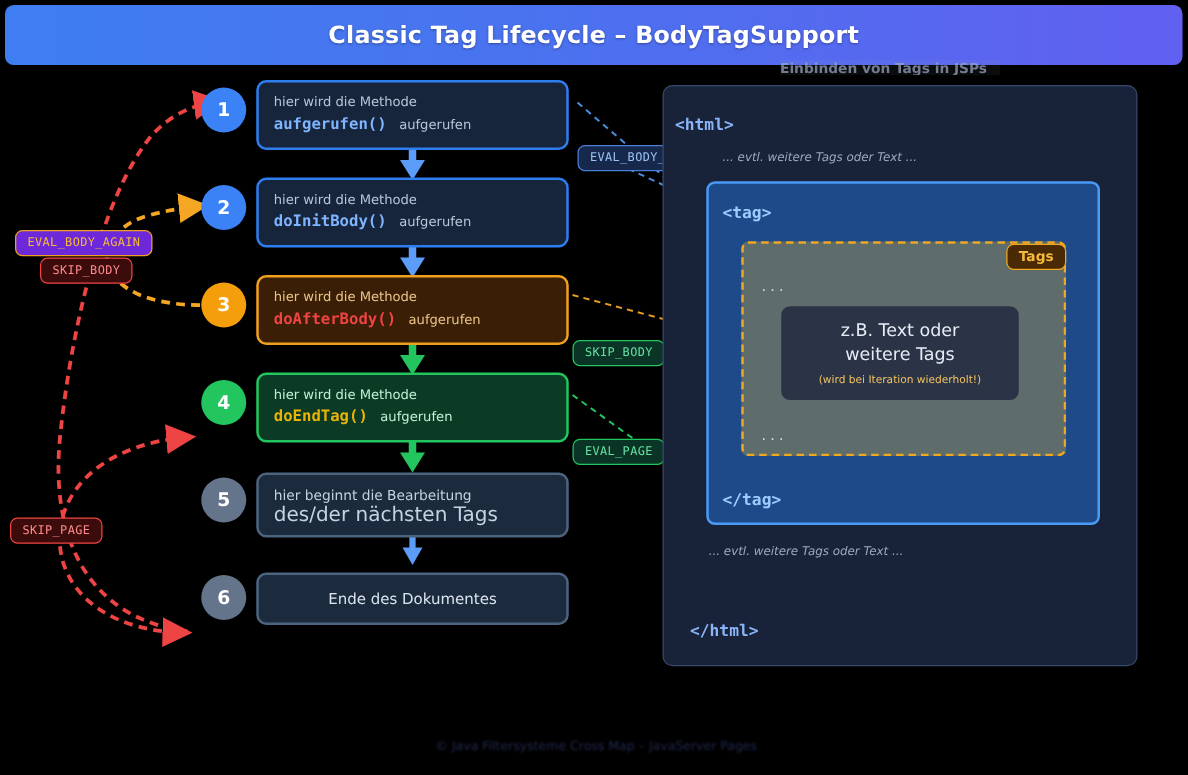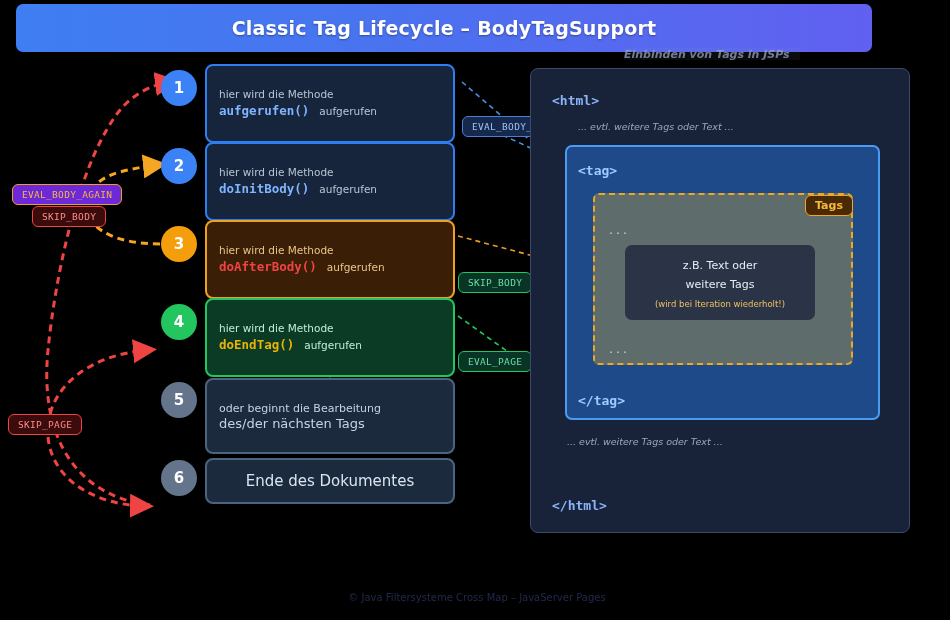--- a/index.html
+++ b/index.html
@@ -6,39 +6,38 @@
   html, body {
     width: 950px; height: 620px;
     background: #000000;
     font-family: "DejaVu Sans", sans-serif;
     overflow: hidden;
   }
   #root { position: relative; width: 950px; height: 620px; background: #000; }
 
   
   .header {
-    position: absolute; left: 16px; top: 4px;
-    width: 856px; height: 48px;
+    position: absolute; left: 4px; top: 4px;
+    width: 942px; height: 48px;
     border-radius: 7px;
     background: linear-gradient(90deg, #3f7ef2 0%, #4a72ef 45%, #6160f0 100%);
     display: flex; align-items: center; justify-content: center;
   }
   .header-title {
     color: #ffffff; font-size: 19px; font-weight: bold;
     letter-spacing: .2px;
     text-shadow: 0 1px 2px rgba(0,0,0,.35);
   }
   .subtitle-ghost {
     position: absolute; left: 624px; top: 48px;
     width: 176px; height: 12px;
     color: #9aa6c4; font-size: 11px; font-weight: bold;
     overflow: hidden; white-space: nowrap;
     opacity: .75;
     background: rgba(150,160,190,.10);
-    font-style: italic;
   }
 
   
   .footer-ghost {
     position: absolute; left: 342px; top: 592px;
     width: 270px; height: 14px;
     color: #3b4a8c; font-size: 10px;
     white-space: nowrap; overflow: hidden;
     opacity: .55;
     filter: blur(0.7px);
@@ -55,37 +54,37 @@
     color: #fff; font-size: 15px; font-weight: bold;
   }
   .b-blue  { background: #3b82f6; }
   .b-orange{ background: #f59e0b; }
   .b-green { background: #22c55e; }
   .b-slate { background: #64748b; }
 
   .step-box {
     position: absolute; left: 205px; width: 250px;
     border-radius: 8px; border: 2px solid;
-    padding: 21px 12px;
+    padding: 9px 12px;
   }
   .sb-blue   { background: #16243c; border-color: #2f7ef0; }
   .sb-orange { background: #3a1e05; border-color: #f0a020; }
   .sb-green  { background: #0b3a25; border-color: #22c55e; }
   .sb-slate  { background: #1b2a3c; border-color: #4d647f; }
 
   .line1 { font-size: 10.5px; color: #b9c4d4; line-height: 15px; }
   .line2 { font-size: 12.5px; line-height: 18px; }
   .mono  { font-family: "DejaVu Sans Mono", monospace; font-weight: bold; }
   .mono-blue   { color: #7fb4ff; }
   .mono-orange { color: #ef4444; }
   .mono-green  { color: #eab308; }
   .suffix { font-size: 10.5px; color: #b9c4d4; margin-left: 10px; font-family: "DejaVu Sans", sans-serif; font-weight: normal; }
   .suffix-o { color: #e8c58a; }
   .suffix-g { color: #bdf0d4; }
-  .centered { text-align: left; font-size: 15px; color: #dbe4f0; padding: 4px 0; }
+  .centered { text-align: left; font-size: 12px; color: #dbe4f0; padding: 4px 0; }
 
   
   .pill {
     position: absolute; border-radius: 6px; border: 1.6px solid;
     font-family: "DejaVu Sans Mono", monospace; font-size: 9.5px;
     padding: 4px 9px; white-space: nowrap; letter-spacing: .3px;
   }
   .p-orange { background: #6d28d9; border-color: #f0a020; color: #f6b93b; }
   .p-red    { background: #3c0c0c; border-color: #ef4444; color: #ff8a8a; }
   .p-blue   { background: #16294d; border-color: #4a7fd6; color: #9dc2f5; }
@@ -130,21 +129,21 @@
     position: absolute; font-family: "DejaVu Sans Mono", monospace;
     font-size: 10px; color: #cdd9ea; letter-spacing: 1px;
   }
   .inner-box {
     position: absolute; left: 625px; top: 245px;
     width: 190px; height: 75px;
     background: #2b3447; border-radius: 7px;
     display: flex; flex-direction: column;
     align-items: center; justify-content: center;
   }
-  .inner-l1 { font-size: 11px; color: #e6ecf5; line-height: 19px; }
+  .inner-l1 { font-size: 14px; color: #e6ecf5; line-height: 19px; }
   .inner-l2 { font-size: 8.5px; color: #f0c060; margin-top: 5px; }
 </style>
 </head>
 <body>
 
 <div id="root">
 
   <div class="header">
     <div class="header-title">Classic Tag Lifecycle – BodyTagSupport</div>
   </div>
@@ -224,38 +223,38 @@
     <div class="line1" style="color:#e8c58a">hier wird die Methode</div>
     <div class="line2"><span class="mono mono-orange">doAfterBody()</span><span class="suffix suffix-o">aufgerufen</span></div>
   </div>
 
   <div class="step-box sb-green" style="top:298px">
     <div class="line1" style="color:#bdf0d4">hier wird die Methode</div>
     <div class="line2"><span class="mono mono-green">doEndTag()</span><span class="suffix suffix-g">aufgerufen</span></div>
   </div>
 
   <div class="step-box sb-slate" style="top:378px">
-    <div class="line1" style="font-size:11px;color:#c6d2e2">oder beginnt die Bearbeitung</div>
-    <div class="line1" style="font-size:13px;color:#c6d2e2">des/der nächsten Tags</div>
+    <div class="line1" style="font-size:11px;color:#c6d2e2">hier beginnt die Bearbeitung</div>
+    <div class="line1" style="font-size:16px;color:#c6d2e2">des/der nächsten Tags</div>
   </div>
 
   <div class="step-box sb-slate" style="top:458px;height:42px;display:flex;align-items:center;justify-content:center">
     <div class="centered">Ende des Dokumentes</div>
   </div>
 
   <div class="pill p-orange" style="left:12px;top:184px">EVAL_BODY_AGAIN</div>
   <div class="pill p-red" style="left:32px;top:206px">SKIP_BODY</div>
   <div class="pill p-red" style="left:8px;top:414px">SKIP_PAGE</div>
 
   <div class="pill p-blue" style="left:462px;top:116px">EVAL_BODY_BUFFERED</div>
   <div class="pill p-green" style="left:458px;top:272px">SKIP_BODY</div>
   <div class="pill p-green" style="left:458px;top:351px">EVAL_PAGE</div>
 
   <div class="jsp-panel"></div>
-  <div class="code-html" style="left:552px;top:93px">&lt;html&gt;</div>
+  <div class="code-html" style="left:540px;top:93px">&lt;html&gt;</div>
   <div class="plain-it" style="left:578px;top:121px">... evtl. weitere Tags oder Text ...</div>
 
   <div class="tag-box"></div>
   <div class="code-tag" style="left:578px;top:163px">&lt;tag&gt;</div>
 
   <div class="rumpf-box"></div>
   <div class="rumpf-label">Tags</div>
   <div class="rumpf-dots" style="left:608px;top:225px">...</div>
   <div class="rumpf-dots" style="left:608px;top:344px">...</div>
 

